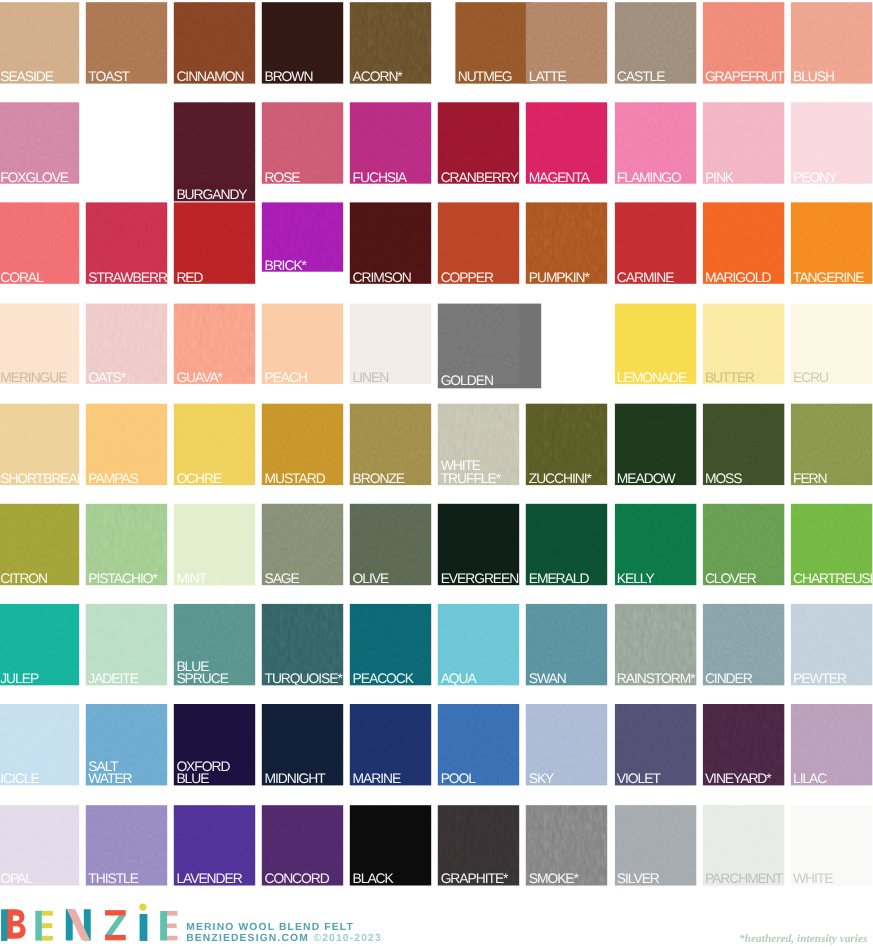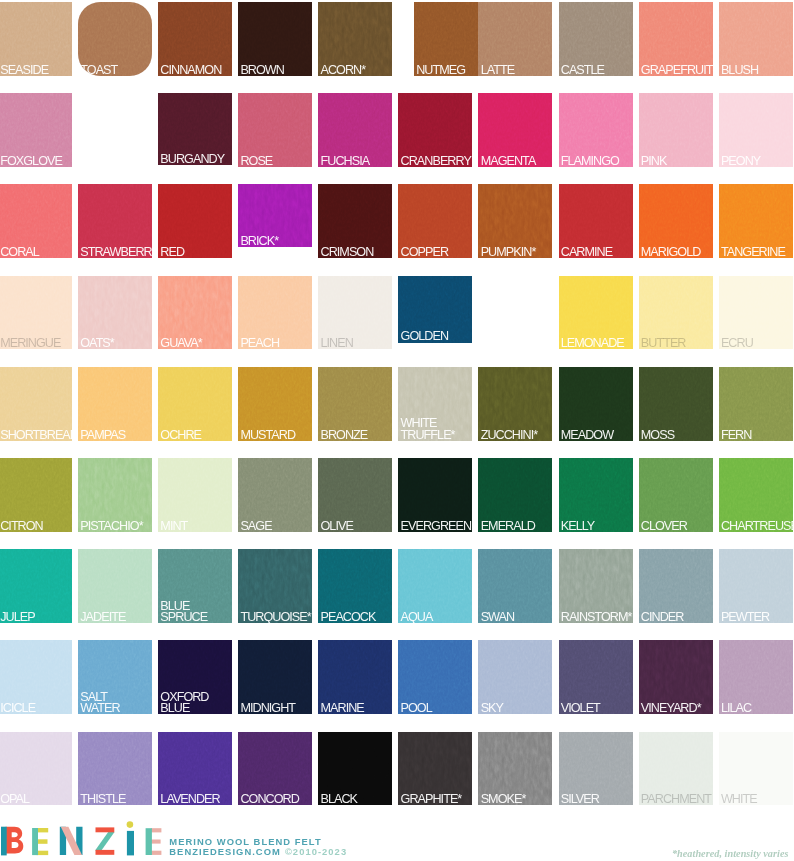--- a/index.html
+++ b/index.html
@@ -45,21 +45,21 @@
   </defs>
 </svg>
 
 <div id="chart">
     <div class="swatch" style="left: -2px; top: 1.9px; width: 74px; height: 73.9px; background: rgb(209, 172, 135);">
       <svg class="tex" width="74" height="73.9">
         <rect width="100%" height="100%" filter="url(#feltnoise)"></rect>
       </svg>
       <div class="lbl w">SEASIDE</div>
     </div>
-    <div class="swatch" style="left: 78.08px; top: 1.9px; width: 74px; height: 73.9px; background: rgb(170, 116, 81); border-radius: 22px;">
+    <div class="swatch" style="left: 78.08px; top: 1.9px; width: 74px; height: 73.9px; background: rgb(170, 116, 81);">
       <svg class="tex" width="74" height="73.9">
         <rect width="100%" height="100%" filter="url(#feltnoise)"></rect>
       </svg>
       <div class="lbl w">TOAST</div>
     </div>
     <div class="swatch" style="left: 158.16px; top: 1.9px; width: 74px; height: 73.9px; background: rgb(133, 66, 36);">
       <svg class="tex" width="74" height="73.9">
         <rect width="100%" height="100%" filter="url(#feltnoise)"></rect>
       </svg>
       <div class="lbl w">CINNAMON</div>
@@ -105,21 +105,21 @@
         <rect width="100%" height="100%" filter="url(#feltnoise)"></rect>
       </svg>
       <div class="lbl w">BLUSH</div>
     </div>
     <div class="swatch" style="left: -2px; top: 93.1px; width: 74px; height: 73.9px; background: rgb(210, 132, 165);">
       <svg class="tex" width="74" height="73.9">
         <rect width="100%" height="100%" filter="url(#feltnoise)"></rect>
       </svg>
       <div class="lbl w">FOXGLOVE</div>
     </div>
-    <div class="swatch" style="left: 158.16px; top: 93.1px; width: 74px; height: 72px; background: rgb(83, 26, 42);">
+    <div class="swatch" style="left: 158.16px; top: 93.1px; width: 74px; height: 90px; background: rgb(83, 26, 42);">
       <svg class="tex" width="74" height="73.9">
         <rect width="100%" height="100%" filter="url(#feltnoise)"></rect>
       </svg>
       <div class="lbl w">BURGANDY</div>
     </div>
     <div class="swatch" style="left: 238.24px; top: 93.1px; width: 74px; height: 73.9px; background: rgb(204, 89, 113);">
       <svg class="tex" width="74" height="73.9">
         <rect width="100%" height="100%" filter="url(#feltnoise)"></rect>
       </svg>
       <div class="lbl w">ROSE</div>
@@ -243,21 +243,21 @@
         <rect width="100%" height="100%" filter="url(#feltnoise)"></rect>
       </svg>
       <div class="lbl w">PEACH</div>
     </div>
     <div class="swatch" style="left: 318.32px; top: 275.5px; width: 74px; height: 73.9px; background: rgb(241, 236, 229);">
       <svg class="tex" width="74" height="73.9">
         <rect width="100%" height="100%" filter="url(#feltnoise)"></rect>
       </svg>
       <div class="lbl g">LINEN</div>
     </div>
-    <div class="swatch" style="left: 398.4px; top: 275.5px; width: 74px; height: 67px; background: #0c4a6e;">
+    <div class="swatch" style="left: 398.4px; top: 275.5px; width: 74px; height: 77px; background: #737373; padding-left: 20px;">
       <svg class="tex" width="74" height="73.9">
         <rect width="100%" height="100%" filter="url(#feltnoise)"></rect>
       </svg>
       <div class="lbl w">GOLDEN</div>
     </div>
     <div class="swatch" style="left: 558.56px; top: 275.5px; width: 74px; height: 73.9px; background: rgb(248, 219, 76);">
       <svg class="tex" width="74" height="73.9">
         <rect width="100%" height="100%" filter="url(#feltnoise)"></rect>
       </svg>
       <div class="lbl w">LEMONADE</div>

